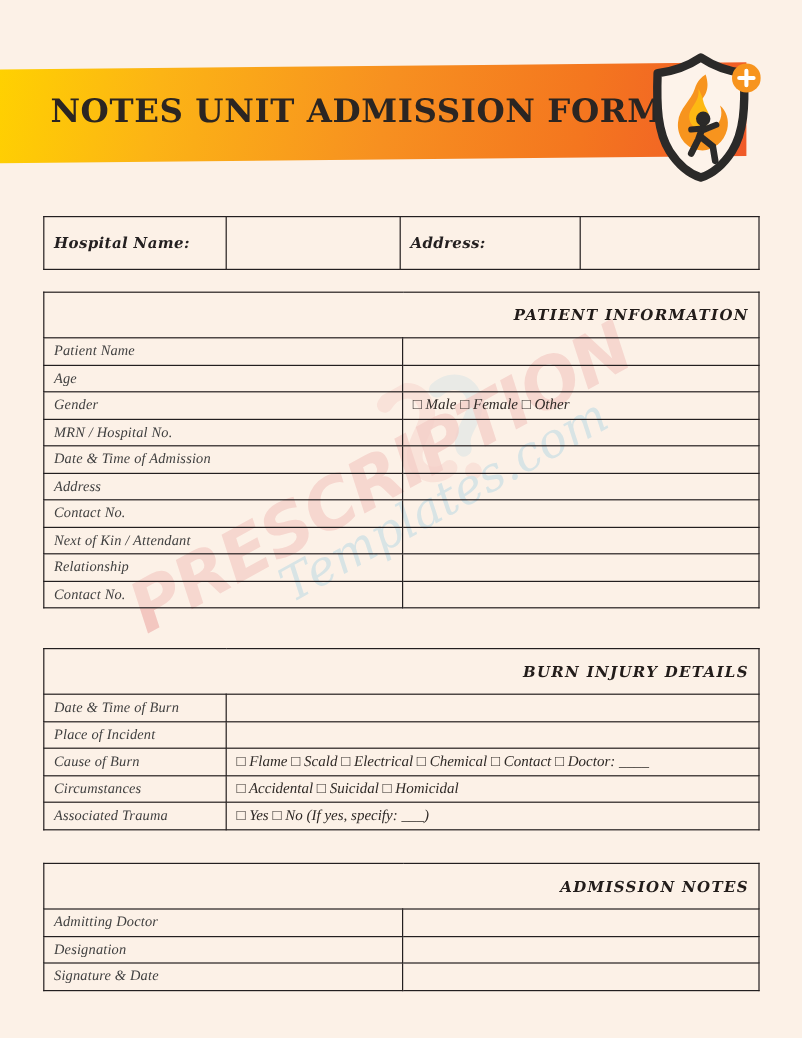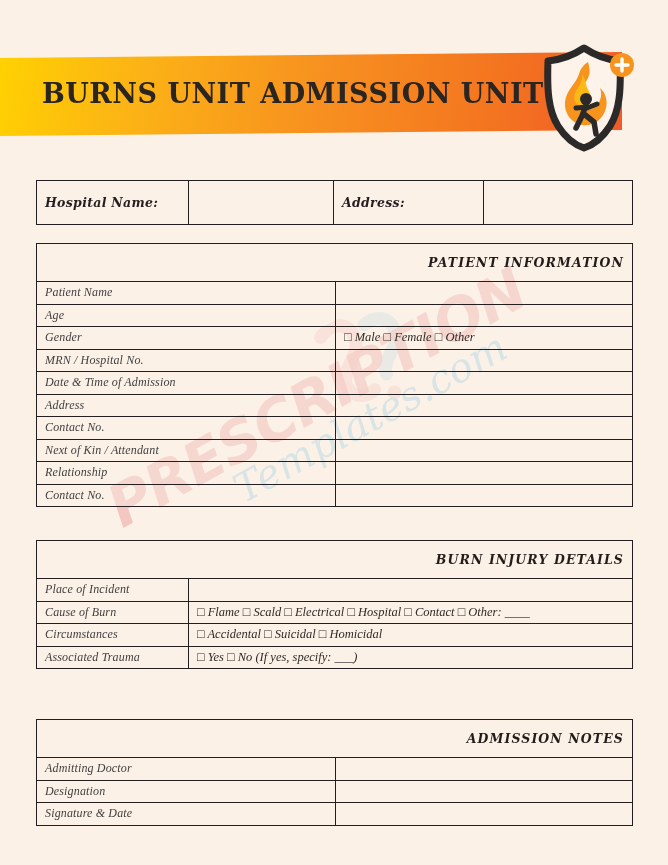--- a/index.html
+++ b/index.html
@@ -173,21 +173,21 @@
       <path d="M30 8 C44 0 62 6 60 24 C58 42 36 44 30 60 C26 72 38 84 52 80" fill="none" stroke="#f0b9b4" stroke-width="13" stroke-linecap="round" opacity=".8"></path>
       <path d="M74 18 C92 14 104 28 96 44 C90 56 72 58 70 72" fill="none" stroke="#b9d8e4" stroke-width="13" stroke-linecap="round" opacity=".85"></path>
       <circle cx="68" cy="92" r="7" fill="#f0b9b4" opacity=".8"></circle>
     </svg>
     <div class="wm-main">PRESCRIPTION</div>
     <div class="wm-sub">Templates.com</div>
   </div>
 
   <div class="banner-wrap">
     <div class="banner"></div>
-    <div class="banner-title">BURNS UNIT ADMISSION UNIT</div>
+    <div class="banner-title">NOTES UNIT ADMISSION FORM</div>
 
     <svg class="logo" viewBox="0 0 96 108">
 
       <path d="M46 4 C34 12 20 16 10 17 C9 45 10 66 20 82 C29 96 40 102 46 104
                C52 102 63 96 72 82 C82 66 83 45 82 17 C72 16 58 12 46 4 Z" fill="#fdf3ea" stroke="#2b2a29" stroke-width="7" stroke-linejoin="round"></path>
 
       <path d="M50 18 C54 30 50 36 44 42 C40 46 38 52 40 58
                C42 64 49 68 55 64 C62 60 65 52 62 44
                C67 48 70 56 68 64 C65 76 54 83 44 81
                C33 79 26 69 27 58 C28 46 38 40 41 30 C43 23 47 20 50 18 Z" fill="#f7941e"></path>
@@ -281,26 +281,30 @@
         <col style="width:152px">
         <col style="width:444px">
       </colgroup>
     <thead>
       <tr>
         <th class="section" colspan="2">BURN INJURY DETAILS</th>
       </tr>
     </thead>
     <tbody>
       <tr class="row-h">
+        <td class="lbl">Date &amp; Time of Burn</td>
+        <td class="val"></td>
+      </tr>
+      <tr class="row-h">
         <td class="lbl">Place of Incident</td>
         <td class="val"></td>
       </tr>
       <tr class="row-h">
         <td class="lbl">Cause of Burn</td>
-        <td class="val">□ Flame □ Scald □ Electrical □ Hospital □ Contact □ Other: ____</td>
+        <td class="val">□ Flame □ Scald □ Electrical □ Chemical □ Contact □ Doctor: ____</td>
       </tr>
       <tr class="row-h">
         <td class="lbl">Circumstances</td>
         <td class="val">□ Accidental □ Suicidal □ Homicidal</td>
       </tr>
       <tr class="row-h">
         <td class="lbl">Associated Trauma</td>
         <td class="val">□ Yes □ No (If yes, specify: ___)</td>
       </tr>
     </tbody>

